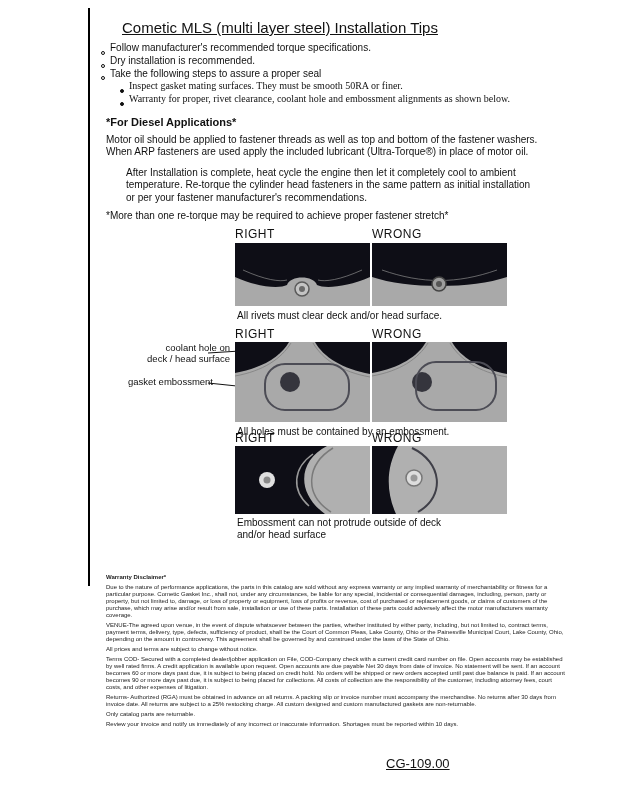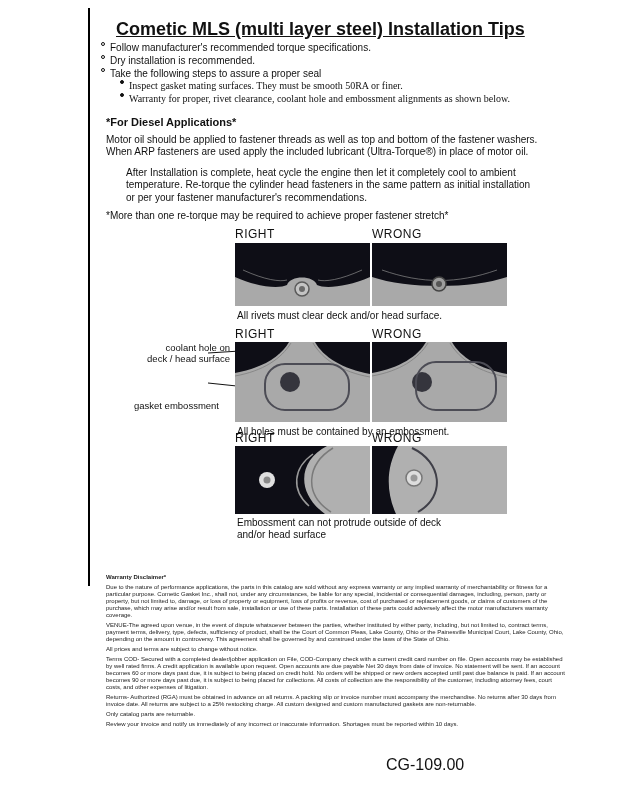--- a/index.html
+++ b/index.html
@@ -3,49 +3,49 @@
 <meta charset="utf-8">
 <style>
   * { margin:0; padding:0; box-sizing:border-box; }
   html,body { background:#ffffff; }
   .page {
     position:relative; width:618px; height:800px; background:#fff;
     font-family:"Liberation Sans", sans-serif; color:#111; overflow:hidden;
   }
   .left-rule { position:absolute; left:88px; top:8px; width:2px; height:578px; background:#000; }
 
-  .title { position:absolute; left:116px; top:19px; font-size:18px; font-weight:bold; text-decoration:underline; white-space:nowrap; }
+  .title { position:absolute; left:122px; top:19px; font-size:15px; font-weight:normal; text-decoration:underline; white-space:nowrap; }
 
   .bullets { position:absolute; left:101px; top:42px; font-size:10px; line-height:12.8px; width:490px; }
-  .b-row { display:flex; align-items:flex-start; }
+  .b-row { display:flex; align-items:flex-end; }
   .b-row.sub { margin-left:19px;font-family:Liberation Serif, serif; }
   .marker { flex:0 0 auto; width:4px; height:4px; border-radius:50%; margin-right:5px; }
   .marker.open { border:1px solid #111; background:#fff; }
   .marker.fill { background:#111; border:1px solid #111; }
 
   .diesel-heading { position:absolute; left:106px; top:116px; font-size:11px; font-weight:bold; }
   .para { position:absolute; left:106px; width:475px; font-size:10px; line-height:12.4px; white-space:pre-line; }
   .p1 { top:134px; }
   .p2 { top:167px;margin-left:20px; }
   .note { position:absolute; left:106px; top:210px; font-size:10px;text-align:center; }
 
   .diag-label { position:absolute; width:135px; text-align:left; font-size:12px; letter-spacing:0.5px; }
   .diag-img { position:absolute; width:135px; display:block; }
   .caption { position:absolute; left:237px; font-size:10px; line-height:12px; white-space:pre-line; }
 
   .ann { position:absolute; font-size:9.5px; line-height:11px; text-align:right; white-space:pre-line; }
   .ann1 { left:138px; top:342px; width:92px; }
-  .ann2 { left:124px; top:376px; width:95px;margin-top:24px; }
+  .ann2 { left:118px; top:376px; width:95px; }
   .leader { position:absolute; left:200px; top:344px; pointer-events:none; }
 
   .disclaimer { position:absolute; left:106px; top:574px; width:460px; font-size:6px; line-height:7px; color:#222; }
   .disclaimer h3 { font-size:6px; font-weight:bold; margin-bottom:3px; }
   .disclaimer p { margin-bottom:3px; }
 
-  .footer { position:absolute; left:386px; top:756px; font-size:16px; }
+  .footer { position:absolute; left:386px; top:756px; font-size:13px;text-decoration:underline; }
 </style>
 </head>
 <body>
 
 <div class="page">
 
   <div class="left-rule"></div>
 
   <h1 class="title">Cometic MLS (multi layer steel) Installation Tips</h1>
 

